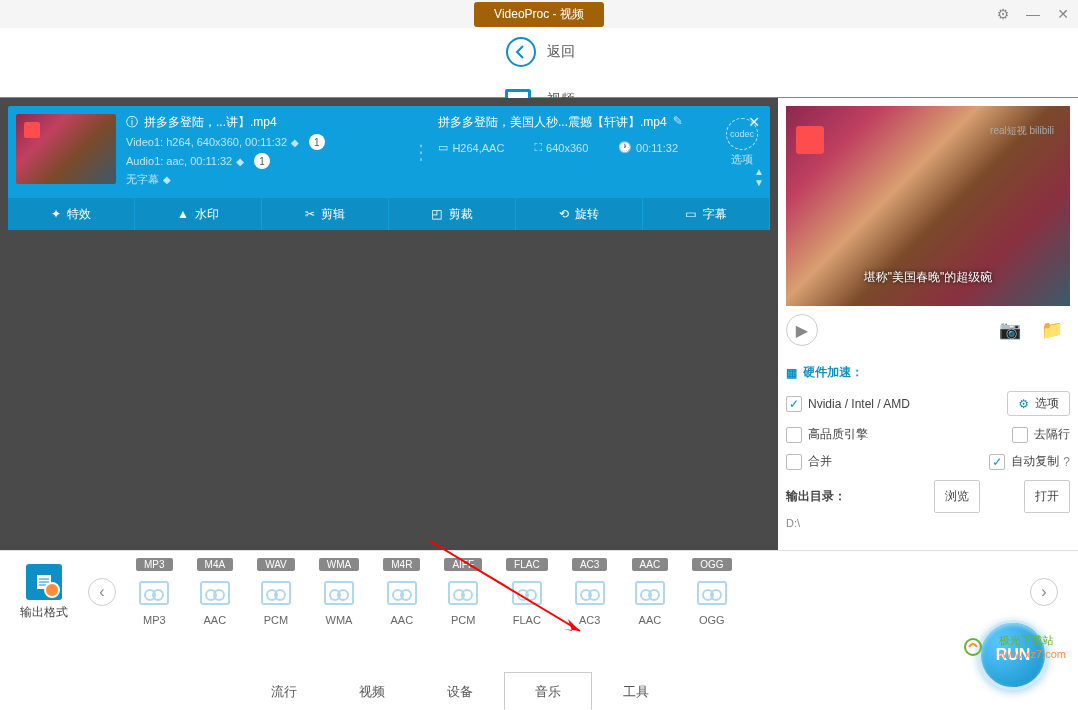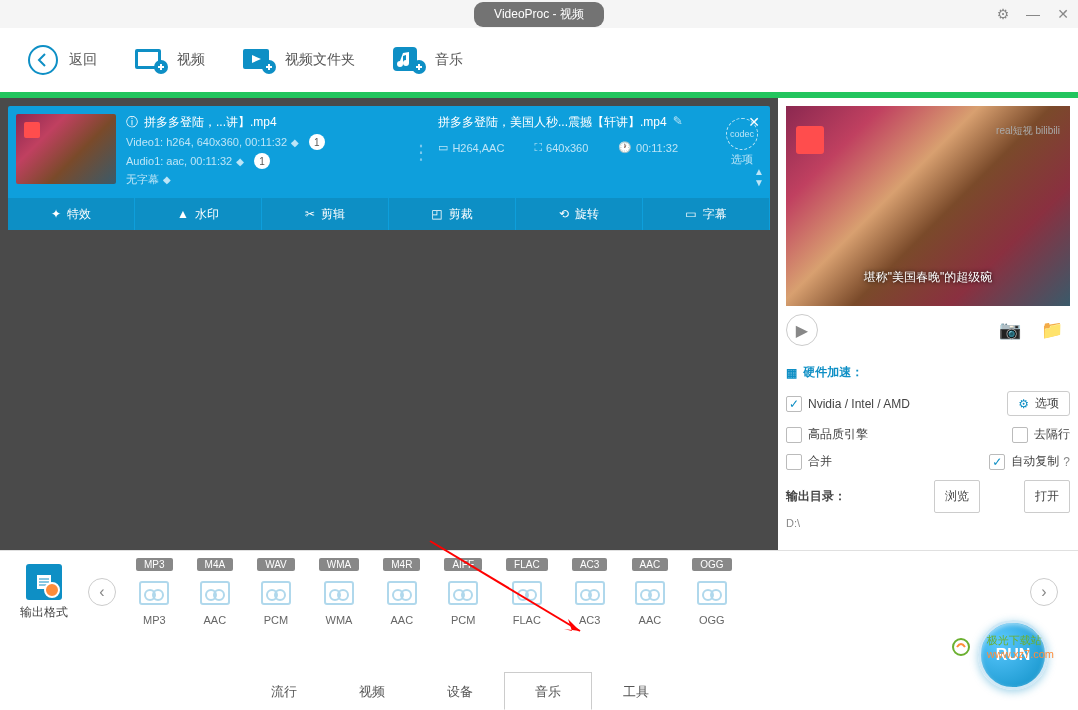--- a/index.html
+++ b/index.html
@@ -1,21 +1,21 @@
 <!DOCTYPE html>
 <html><head>
 <meta charset="utf-8">
 <style>
 *{margin:0;padding:0;box-sizing:border-box;font-family:"Microsoft YaHei",Arial,sans-serif;}
 body{width:1078px;height:710px;background:#fff;position:relative;overflow:hidden;}
 .titlebar{height:28px;background:#f5f5f5;display:flex;align-items:center;justify-content:center;position:relative;}
-.titlebar-center{background:#737373;color:#fff;padding:4px 20px;font-size:12px;border-radius:9px;}
+.titlebar-center{background:#a16207;color:#fff;padding:4px 20px;font-size:12px;border-radius:3px;}
 .titlebar-controls{position:absolute;right:0;display:flex;align-items:center;}
 .tb-btn{width:30px;height:28px;display:flex;align-items:center;justify-content:center;color:#888;font-size:14px;}
-.toolbar{height:70px;display:flex;align-items:center;padding:0 7px;border-bottom:6px solid #22c55e;}
+.toolbar{height:70px;display:flex;align-items:center;padding:0 0;border-bottom:1px solid #22c55e;flex-direction:column;}
 .tb-item{display:flex;align-items:center;padding:6px 18px;cursor:pointer;}
 .tb-icon{width:36px;height:36px;display:flex;align-items:center;justify-content:center;margin-right:8px;}
 .tb-label{color:#555;font-size:14px;}
 .main{display:flex;height:452px;}
 .left{flex:1;background:#4a4a4a;padding:8px;position:relative;}
 .video-card{background:#0e9fdc;border-radius:2px;position:relative;}
 .card-top{display:flex;padding:8px;position:relative;}
 .thumb{width:100px;height:70px;background:linear-gradient(135deg,#8b2850 0%,#c04060 30%,#7a4a2a 60%,#3a5a6a 100%);border-radius:2px;position:relative;overflow:hidden;}
 .thumb::before{content:"";position:absolute;top:8px;left:8px;width:16px;height:16px;background:#ff4d4d;border-radius:2px;}
 .info{flex:1;padding-left:10px;color:#fff;font-size:12px;}
@@ -36,21 +36,21 @@
 .codec-circle{width:32px;height:32px;border:1px dashed #bce5f7;border-radius:50%;display:flex;align-items:center;justify-content:center;font-size:9px;margin-bottom:2px;}
 .close-x{position:absolute;top:6px;right:6px;color:#fff;font-size:14px;width:20px;height:20px;display:flex;align-items:center;justify-content:center;}
 .nav-arrows{position:absolute;right:6px;bottom:42px;display:flex;flex-direction:column;color:#bce5f7;font-size:10px;}
 .card-bottom{display:flex;background:#0d8fc5;height:32px;}
 .cb-item{flex:1;display:flex;align-items:center;justify-content:center;gap:6px;color:#fff;font-size:12px;border-right:1px solid #0e9fdc;}
 .right{width:300px;padding:8px;display:flex;flex-direction:column;}
 .preview{width:284px;height:200px;background:#000;position:relative;overflow:hidden;}
 .preview-img{width:100%;height:100%;background:linear-gradient(135deg,#8b2850 0%,#c04060 20%,#d8a070 40%,#7a4a2a 55%,#8a3040 75%,#3a5a6a 100%);position:relative;}
 .preview-img::before{content:"";position:absolute;top:20px;left:10px;width:28px;height:28px;background:#ff4d4d;border-radius:3px;}
 .preview-caption{position:absolute;bottom:20px;width:100%;text-align:center;color:#fff;font-size:12px;text-shadow:0 0 4px #000;}
-.preview-watermark{position:absolute;top:18px;right:10px;color:#aaa;font-size:10px;}
+.preview-watermark{position:absolute;top:18px;right:16px;color:#aaa;font-size:10px;}
 .preview-ctrl{display:flex;align-items:center;padding:8px 0;gap:8px;}
 .play-btn{width:32px;height:32px;border:1px solid #ccc;border-radius:50%;display:flex;align-items:center;justify-content:center;color:#888;}
 .preview-spacer{flex:1;}
 .cam-icon,.folder-icon{color:#aaa;font-size:18px;padding:0 6px;}
 .settings{padding:10px 0;font-size:12px;color:#444;}
 .set-title{font-weight:600;margin-bottom:10px;display:flex;align-items:center;gap:6px;color:#0e8fc5;}
 .set-row{display:flex;align-items:center;margin-bottom:10px;}
 .chk{width:16px;height:16px;border:1px solid #bbb;border-radius:2px;margin-right:6px;display:inline-flex;align-items:center;justify-content:center;background:#fff;}
 .chk.checked::after{content:"✓";color:#0e8fc5;font-size:12px;}
 .set-row .spacer{flex:1;}
@@ -70,21 +70,21 @@
 .fmt-item{display:flex;flex-direction:column;align-items:center;font-size:11px;color:#666;}
 .fmt-badge{background:#888;color:#fff;padding:1px 8px;border-radius:2px;font-size:10px;margin-bottom:4px;}
 .fmt-icon{width:36px;height:36px;display:flex;align-items:center;justify-content:center;margin-bottom:3px;}
 .fmt-reel{width:30px;height:24px;border:2px solid #b0d8ec;border-radius:3px;position:relative;}
 .fmt-reel::before,.fmt-reel::after{content:"";position:absolute;width:8px;height:8px;border:2px solid #b0d8ec;border-radius:50%;top:6px;}
 .fmt-reel::before{left:3px;}.fmt-reel::after{right:3px;}
 .run-btn{position:absolute;right:30px;bottom:20px;width:70px;height:70px;border-radius:50%;background:radial-gradient(circle at 30% 30%,#5ac8ff,#0e8fc5);display:flex;align-items:center;justify-content:center;color:#fff;font-weight:bold;font-size:16px;box-shadow:0 2px 8px rgba(14,143,197,0.4),inset 0 2px 4px rgba(255,255,255,0.5);border:3px solid #d0e8f5;}
 .tabs{position:absolute;bottom:0;left:0;right:0;height:38px;display:flex;padding-left:240px;}
 .tab{padding:10px 30px;font-size:13px;color:#555;border:1px solid transparent;}
 .tab.active{border:1px solid #ccc;border-bottom:1px solid #fff;background:#fff;}
-.watermark{position:absolute;right:24px;bottom:50px;font-size:11px;color:#6bb030;display:flex;align-items:center;gap:16px;}
+.watermark{position:absolute;right:12px;bottom:50px;font-size:11px;color:#6bb030;display:flex;align-items:center;gap:16px;}
 .arrow-annotation{position:absolute;pointer-events:none;}
 </style>
 </head>
 <body>
 
 <div class="titlebar">
   <div class="titlebar-center">VideoProc - 视频</div>
   <div class="titlebar-controls">
     <div class="tb-btn">⚙</div>
     <div class="tb-btn">—</div>

